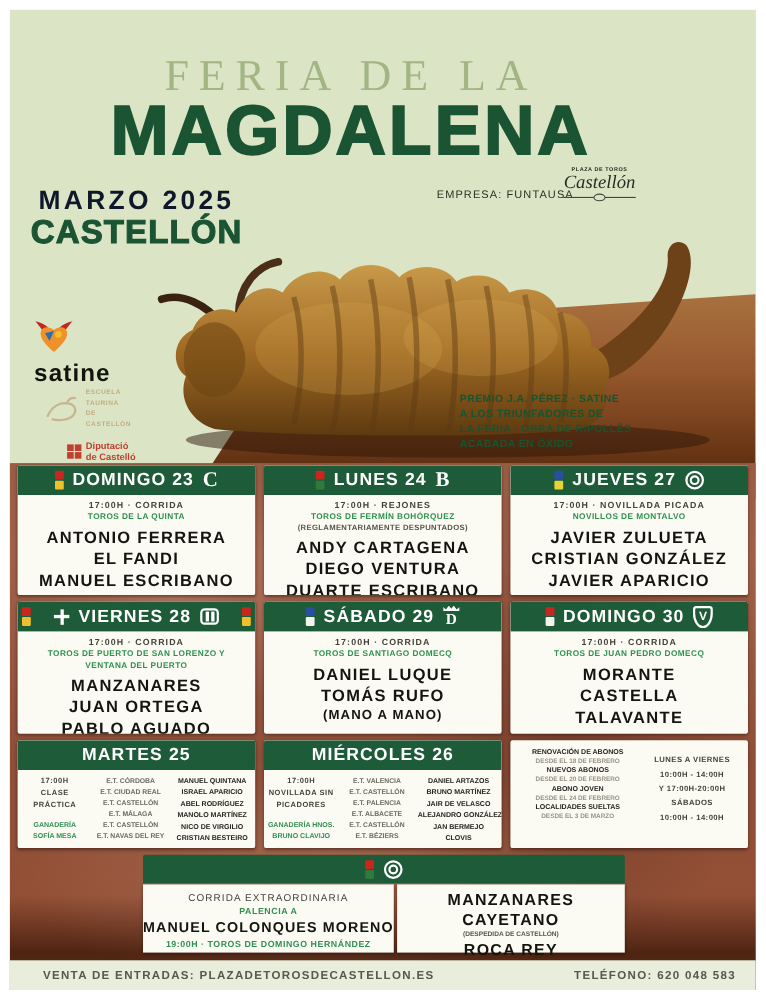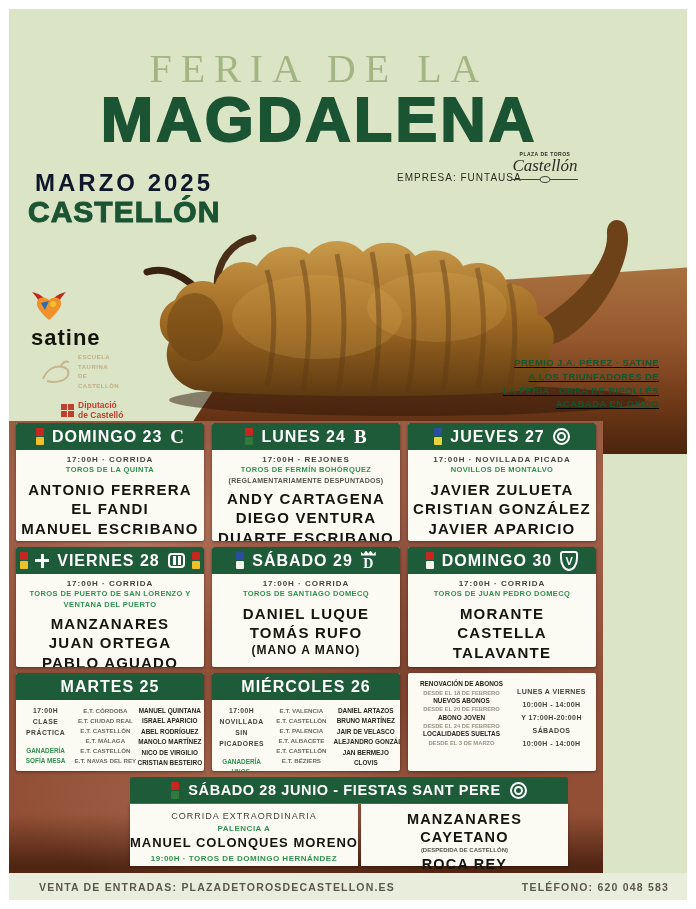--- a/index.html
+++ b/index.html
@@ -30,27 +30,27 @@
   .satine-text{font-size:22px;font-weight:bold;color:#14140f;letter-spacing:1px;line-height:1;margin-top:2px;}
   .escuela{position:absolute;top:344px;left:30px;display:flex;gap:5px;align-items:center;}
   .escuela-lines{display:flex;flex-direction:column;}
   .escuela-line{font-size:6px;font-weight:bold;color:#c0ae85;letter-spacing:.5px;line-height:1.6;}
   .diputacio{position:absolute;top:392px;left:20px;display:flex;gap:4px;align-items:center;padding-left:32px;}
   .dip-icon{width:13px;height:13px;display:grid;grid-template-columns:6px 6px;grid-template-rows:6px 6px;gap:1px;}
   .dip-icon i{background:#c13f2e;display:block;}
   .dip-lines{display:flex;flex-direction:column;}
   .dip-line{font-size:8.5px;font-weight:bold;color:#c13f2e;line-height:1.15;}
 
-  .premio{position:absolute;top:347px;right:28px;width:265px;text-align:right;text-decoration:underline;}
+  .premio{position:absolute;top:347px;right:4px;width:265px;}
   .premio-line{font-size:9.5px;font-weight:bold;color:#175430;letter-spacing:.4px;line-height:1.45;}
 
   .bull{position:absolute;left:108px;top:183px;width:562px;height:230px;}
 
   
-  .cards{position:absolute;top:412px;left:0;width:594px;height:479px;
+  .cards{position:absolute;top:412px;left:0;width:678px;height:479px;
     background:
       radial-gradient(closest-side at 22% 24%,rgba(255,214,190,.22),transparent),
       radial-gradient(closest-side at 75% 48%,rgba(50,16,8,.28),transparent),
       radial-gradient(closest-side at 42% 78%,rgba(255,220,200,.16),transparent),
       linear-gradient(180deg,#9a5d44 0%,#a26049 18%,#8f4f38 55%,#934f36 82%,#4f2412 93%,#5e2e18 100%);}
   .row{display:flex;gap:8px;padding:0 7px;}
   .row1{padding-top:2px;}
   .row2{margin-top:6px;}
   .row3{margin-top:6px;}
   .card{flex:1;background:#fbfbf4;border-radius:2px;overflow:hidden;display:flex;flex-direction:column;box-shadow:0 1px 3px rgba(20,5,0,.45);}
@@ -437,21 +437,20 @@
         </div>
       </div>
     </div>
 
     <div class="special">
       <div class="special-head">
         <span class="divisa">
           <i style="background:#c8271f"></i>
               <i style="background:#2f7a3a"></i>
         </span>
-        <span class="special-day">SÁBADO 28 JUNIO - FIESTAS SANT PERE</span>
         <span class="brand-rings"></span>
       </div>
       <div class="special-body">
         <div class="sp-box">
           <div class="sp-line1">CORRIDA EXTRAORDINARIA</div>
           <div class="sp-green">PALENCIA A</div>
           <div class="sp-name">MANUEL COLONQUES MORENO</div>
           <div class="sp-green">19:00H · TOROS DE DOMINGO HERNÁNDEZ</div>
         </div>
         <div class="sp-box">

